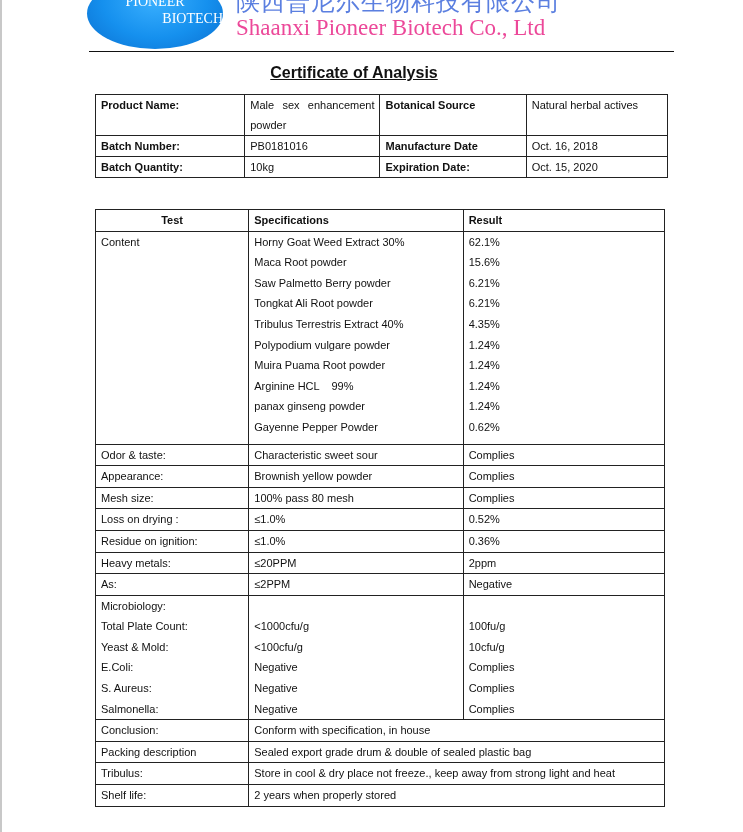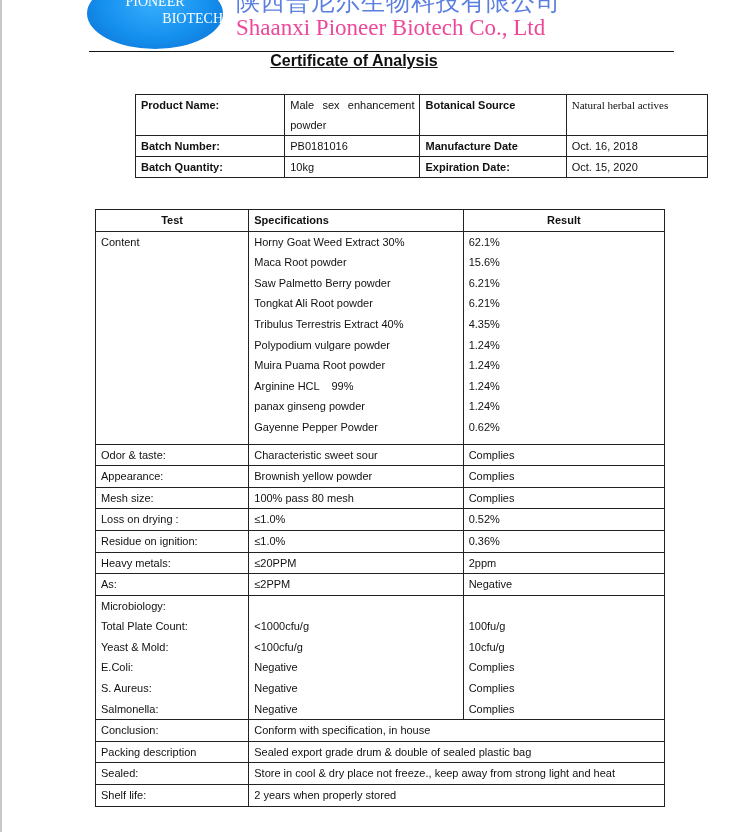--- a/index.html
+++ b/index.html
@@ -24,33 +24,33 @@
       font-family: "DejaVu Serif", serif; font-size: 24px; color: #5b7fe0; letter-spacing: 1px;
       white-space: nowrap;
     }
     .en-name {
       position: absolute; left: 236px; top: 15px;
       font-family: "Liberation Serif", serif; font-size: 23px; color: #ec4899;
       white-space: nowrap;
     }
     .rule { position: absolute; left: 89px; top: 51px; width: 585px; height: 1px; background: #111; }
     .title {
-      position: absolute; left: 0; width: 708px; top: 52px; text-align: center;
+      position: absolute; left: 0; width: 708px; top: 64px; text-align: center;
       font-weight: bold; font-size: 16px; text-decoration: underline;
     }
     table { border-collapse: collapse; position: absolute; font-size: 11px; }
     td { border: 1px solid #222; vertical-align: top; padding: 0 5px; }
-    #info { left: 95px; top: 94px; width: 573px; margin-left: 40px; }
+    #info { left: 95px; top: 94px; width: 573px; }
     #info td { height: 20px; line-height: 20px; }
     #info td.b { font-weight: bold; }
-    #info .c1 { width: 138px; } #info .c2 { width: 124px; } #info .c3 { width: 135px; } #info .c4 { width: 130px; font-family: Liberation Serif, serif; }
+    #info .c1 { width: 138px; } #info .c2 { width: 124px; } #info .c3 { width: 135px; } #info .c4 { width: 130px; }
     #tests { left: 95px; top: 209px; width: 570px; }
     #tests td { line-height: 20.6px; }
     #tests .h td { font-weight: bold; }
-    #tests .c1 { width: 142px; text-align: center; } #tests .c2 { width: 203px; } #tests .c3 { width: 190px; text-align: center; }
+    #tests .c1 { width: 142px; text-align: center; } #tests .c2 { width: 203px; } #tests .c3 { width: 190px; }
     .line { display: block; height: 20.6px; }
   </style>
 </head>
 <body>
 
 <div class="left-edge"></div>
 
 <div class="logo">
   <span class="l1">PIONEER</span>
   <span class="l2">BIOTECH</span>
@@ -183,21 +183,21 @@
   </tr>
   <tr>
     <td>Conclusion:</td>
     <td colspan="2">Conform with specification, in house</td>
   </tr>
   <tr>
     <td>Packing description</td>
     <td colspan="2">Sealed export grade drum &amp; double of sealed plastic bag</td>
   </tr>
   <tr>
-    <td>Sealed:</td>
+    <td>Tribulus:</td>
     <td colspan="2">Store in cool &amp; dry place not freeze., keep away from strong light and heat</td>
   </tr>
   <tr>
     <td>Shelf life:</td>
     <td colspan="2">2 years when properly stored</td>
   </tr>
 </tbody>
   </table>
 
 </body></html>

